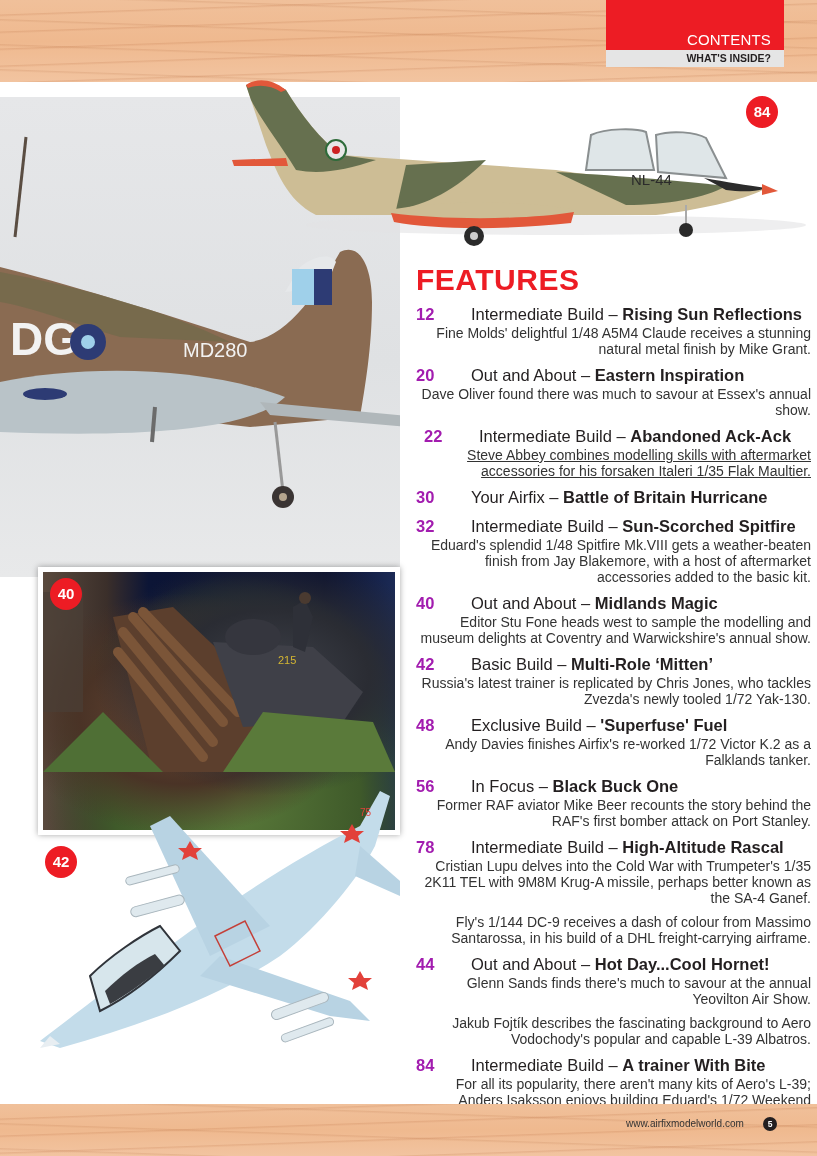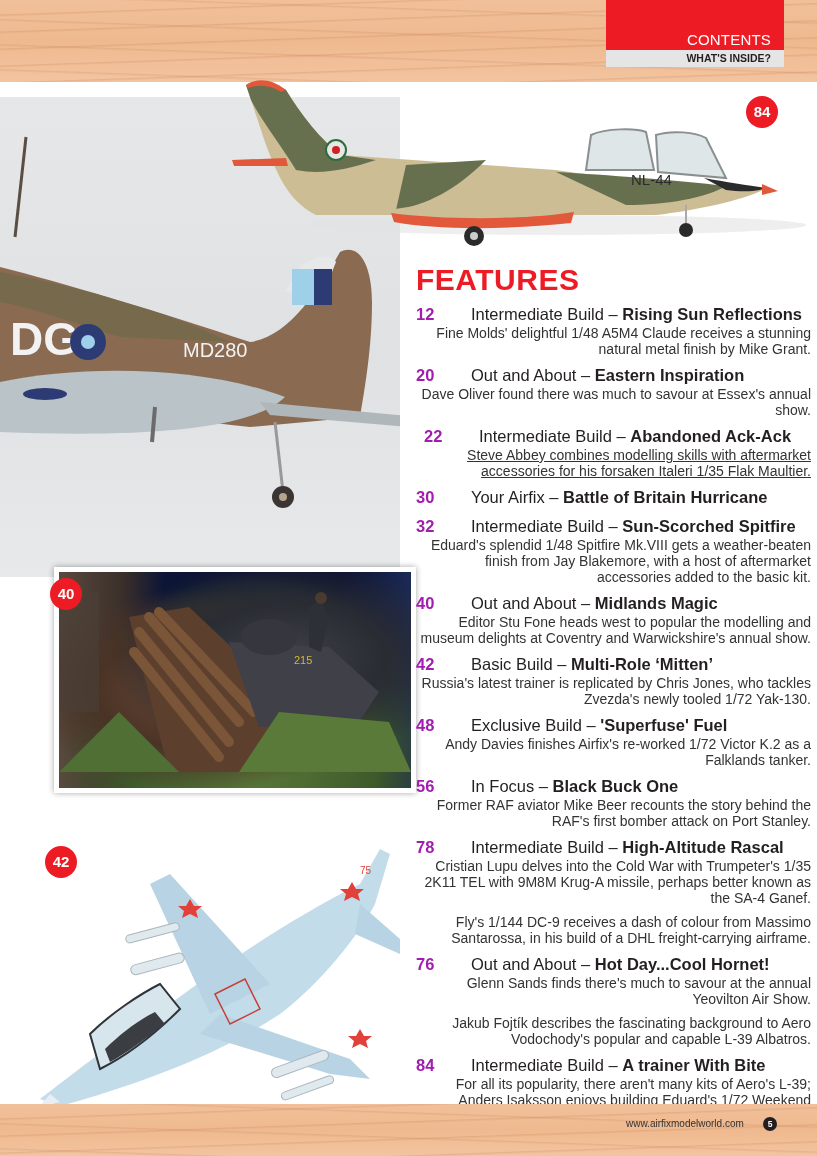--- a/index.html
+++ b/index.html
@@ -32,33 +32,33 @@
 
   
   .photo-spitfire-bg {
     position: absolute; left: 0; top: 97px; width: 400px; height: 480px;
     background: linear-gradient(180deg, #e6e7e9 0%, #dfe1e3 55%, #e8e9ea 100%);
   }
   .photo-l39 {
     position: absolute; left: 226px; top: 60px; width: 590px; height: 190px;
   }
   .photo-tank {
-    position: absolute; left: 54px; top: 567px; width: 362px; height: 226px;
+    position: absolute; left: 38px; top: 567px; width: 362px; height: 268px;
     background: #fff; padding: 5px; box-shadow: 0 0 6px rgba(0,0,0,0.35);
   }
   .photo-tank .inner {
     width: 100%; height: 100%; position: relative; overflow: hidden;
     background:
       radial-gradient(ellipse at 65% 40%, #3e4149 0%, #2a2c33 30%, transparent 55%),
       radial-gradient(ellipse at 40% 55%, #6b4a36 0%, #4a3326 35%, transparent 60%),
       radial-gradient(ellipse at 55% 88%, #5a7a3a 0%, #3f5a2a 45%, transparent 70%),
       linear-gradient(90deg, #5a4a3e 0%, #3b2f2a 18%, #0c1536 30%, #0a1030 80%, #1b2a55 100%);
   }
   .photo-yak {
-    position: absolute; left: 30px; top: 844px; width: 380px; height: 270px;
+    position: absolute; left: 30px; top: 786px; width: 380px; height: 270px;
   }
 
   .badge {
     position: absolute; width: 32px; height: 32px; border-radius: 50%;
     background: #ed1c24; color: #fff; font-weight: bold; font-size: 15px;
     text-align: center; line-height: 32px;
   }
   .badge-84 { left: 746px; top: 96px; }
   .badge-40 { left: 50px; top: 578px; }
   .badge-42 { left: 45px; top: 846px; }
@@ -212,21 +212,21 @@
   </div>
   <div class="item">
     <div class="head"><span class="num">30</span> <span class="cat">Your Airfix</span> – <span class="title">Battle of Britain Hurricane</span></div>
   </div>
   <div class="item">
     <div class="head"><span class="num">32</span> <span class="cat">Intermediate Build</span> – <span class="title">Sun-Scorched Spitfire</span></div>
     <div class="desc">Eduard's splendid 1/48 Spitfire Mk.VIII gets a weather-beaten finish from Jay Blakemore, with a host of aftermarket accessories added to the basic kit.</div>
   </div>
   <div class="item">
     <div class="head"><span class="num">40</span> <span class="cat">Out and About</span> – <span class="title">Midlands Magic</span></div>
-    <div class="desc">Editor Stu Fone heads west to popular the modelling and museum delights at Coventry and Warwickshire's annual show.</div>
+    <div class="desc">Editor Stu Fone heads west to sample the modelling and museum delights at Coventry and Warwickshire's annual show.</div>
   </div>
   <div class="item">
     <div class="head"><span class="num">42</span> <span class="cat">Basic Build</span> – <span class="title">Multi-Role ‘Mitten’</span></div>
     <div class="desc">Russia's latest trainer is replicated by Chris Jones, who tackles Zvezda's newly tooled 1/72 Yak-130.</div>
   </div>
   <div class="item">
     <div class="head"><span class="num">48</span> <span class="cat">Exclusive Build</span> – <span class="title">'Superfuse' Fuel</span></div>
     <div class="desc">Andy Davies finishes Airfix's re-worked 1/72 Victor K.2 as a Falklands tanker.</div>
   </div>
   <div class="item">
@@ -234,21 +234,21 @@
     <div class="desc">Former RAF aviator Mike Beer recounts the story behind the RAF's first bomber attack on Port Stanley.</div>
   </div>
   <div class="item">
     <div class="head"><span class="num">78</span> <span class="cat">Intermediate Build</span> – <span class="title">High-Altitude Rascal</span></div>
     <div class="desc">Cristian Lupu delves into the Cold War with Trumpeter's 1/35 2K11 TEL with 9M8M Krug-A missile, perhaps better known as the SA-4 Ganef.</div>
   </div>
   <div class="item">
     <div class="desc">Fly's 1/144 DC-9 receives a dash of colour from Massimo Santarossa, in his build of a DHL freight-carrying airframe.</div>
   </div>
   <div class="item">
-    <div class="head"><span class="num">76</span> <span class="cat">Out and About</span> – <span class="title">Hot Day...Cool Hornet!</span></div>
+    <div class="head"><span class="num">44</span> <span class="cat">Out and About</span> – <span class="title">Hot Day...Cool Hornet!</span></div>
     <div class="desc">Glenn Sands finds there's much to savour at the annual Yeovilton Air Show.</div>
   </div>
   <div class="item">
     <div class="desc">Jakub Fojtík describes the fascinating background to Aero Vodochody's popular and capable L-39 Albatros.</div>
   </div>
   <div class="item">
     <div class="head"><span class="num">84</span> <span class="cat">Intermediate Build</span> – <span class="title">A trainer With Bite</span></div>
     <div class="desc">For all its popularity, there aren't many kits of Aero's L-39; Anders Isaksson enjoys building Eduard's 1/72 Weekend edition Albatros and adds a few extras.</div>
   </div>
 </div>

